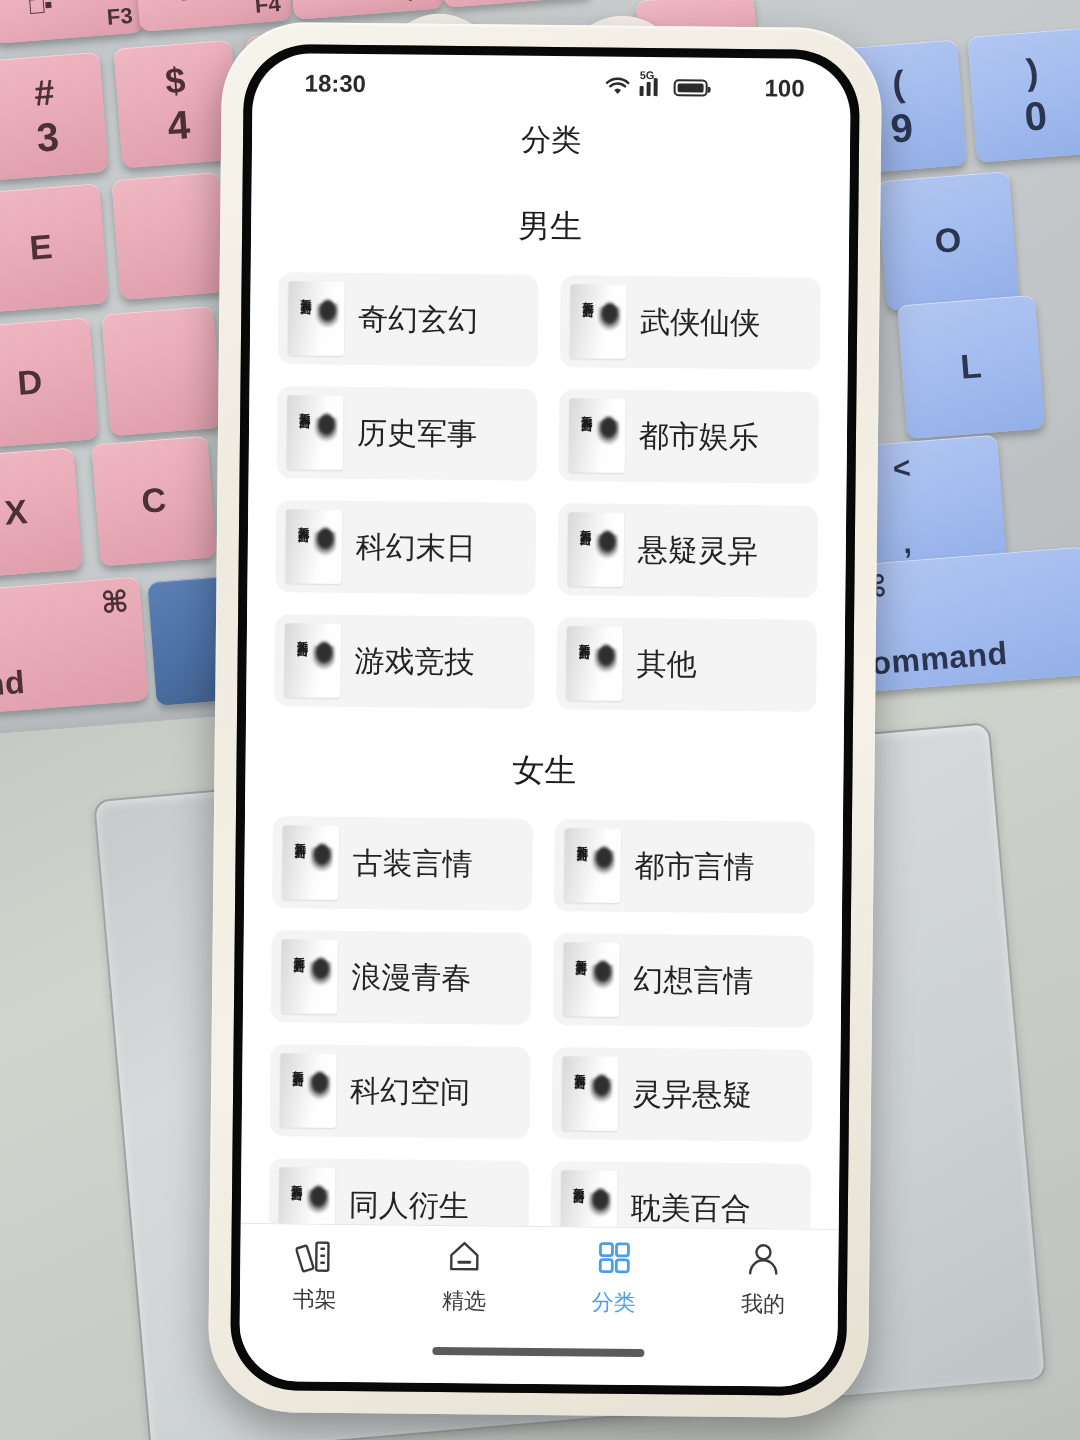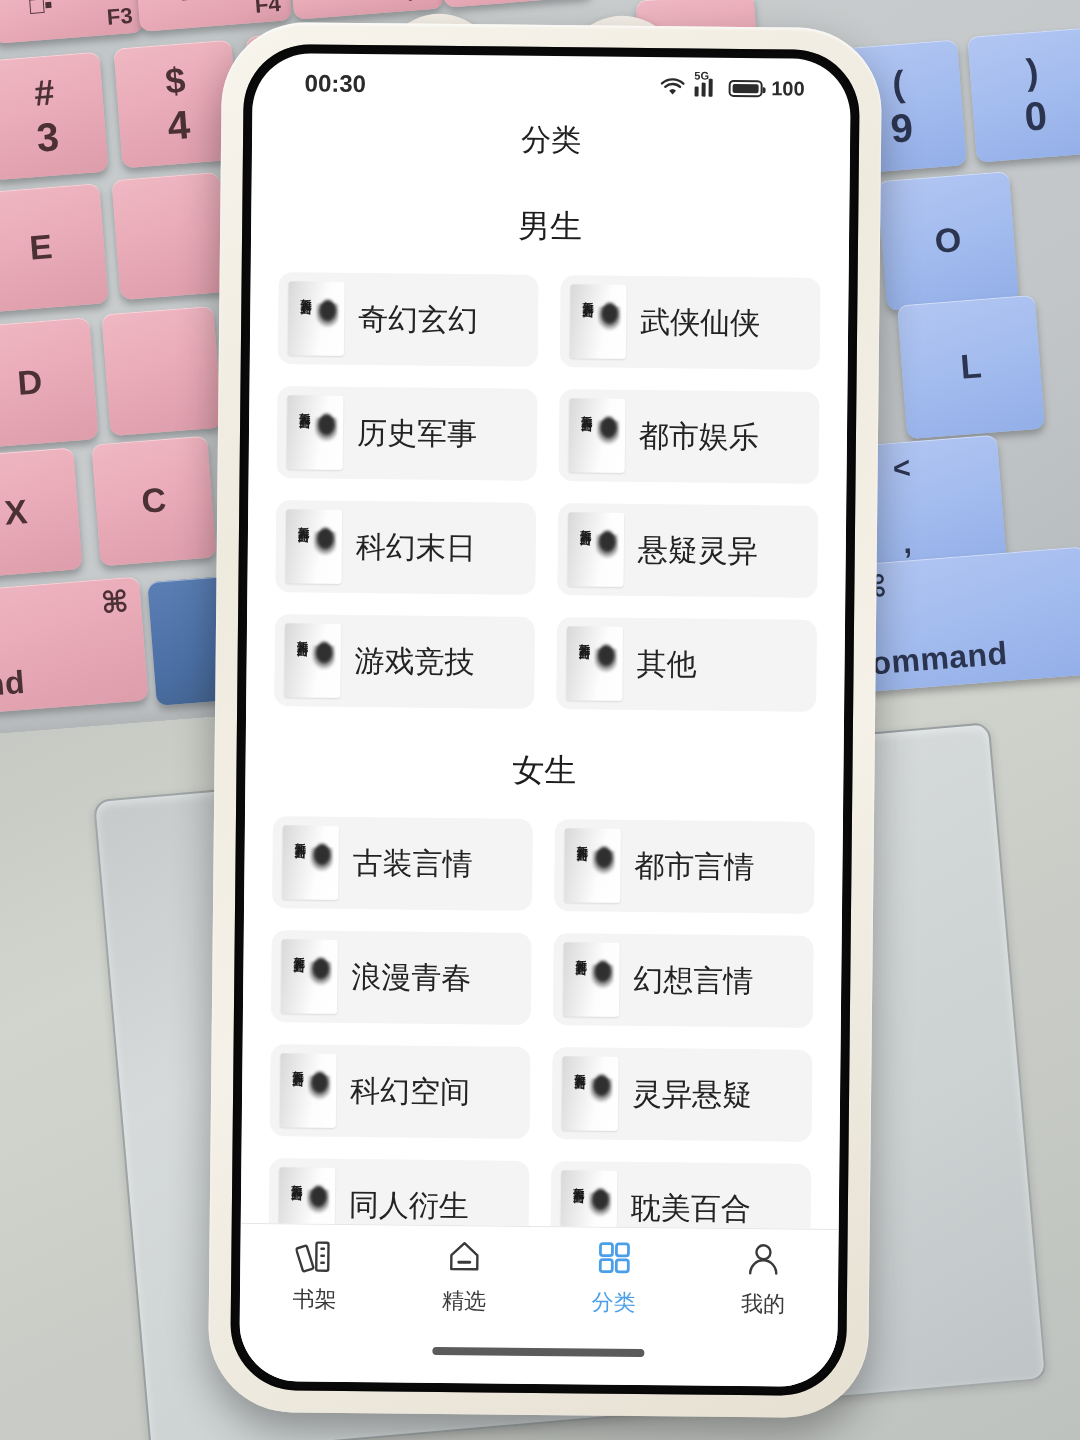--- a/index.html
+++ b/index.html
@@ -120,21 +120,21 @@
   .bars i{ display:block; width:4px; background:#2b2b2b; border-radius:1px; }
   .bars i:nth-child(1){height:6px}.bars i:nth-child(2){height:10px}
   .bars i:nth-child(3){height:14px}.bars i:nth-child(4){height:18px}
   .fiveg{ font-size:11px; font-weight:700; position:absolute; top:-9px; left:0; }
   .batt{
     width:34px;height:17px;border:2px solid #2b2b2b;border-radius:5px;
     position:relative; display:flex; align-items:center; padding:2px;
   }
   .batt::after{content:"";position:absolute;right:-5px;top:5px;width:3px;height:6px;background:#2b2b2b;border-radius:0 2px 2px 0;}
   .batt span{display:block;height:100%;width:100%;background:#2b2b2b;border-radius:2px;}
-  #battpct{ font-size:20px; font-weight:600; }
+  #battpct{ font-size:24px; font-weight:600;margin-left:48px; }
 
   
   #content{ flex:1; overflow:hidden; background:#fff; padding:0 0 0 0; }
   #pagetitle{
     text-align:center; font-size:30px; color:#202020;
     padding:14px 0 4px; font-weight:400;
   }
   .section-title{
     text-align:center; font-size:32px; color:#1d1d1d;
     margin:40px 0 26px; font-weight:400;
@@ -314,21 +314,21 @@
         <div class="inner"></div>
         <div class="core"></div>
       </div>
   </div>
 
   <div id="case"></div>
   <div id="bezel">
     <div id="screen">
 
       <div id="statusbar">
-        <div>00:30</div>
+        <div>18:30</div>
         <div id="statusright">
           <span class="sbicon">
             <svg width="26" height="20" viewBox="0 0 26 20">
               <path d="M13 17.2 L9.6 13.4 a5 5 0 0 1 6.8 0 Z" fill="#2b2b2b"></path>
               <path d="M5.6 9.6 a11 11 0 0 1 14.8 0" stroke="#2b2b2b" stroke-width="2.4" fill="none" stroke-linecap="round"></path>
               <path d="M2.3 6.2 a16 16 0 0 1 21.4 0" stroke="#2b2b2b" stroke-width="2.4" fill="none" stroke-linecap="round"></path>
             </svg>
           </span>
           <span class="bars">
             <b class="fiveg">5G</b>

